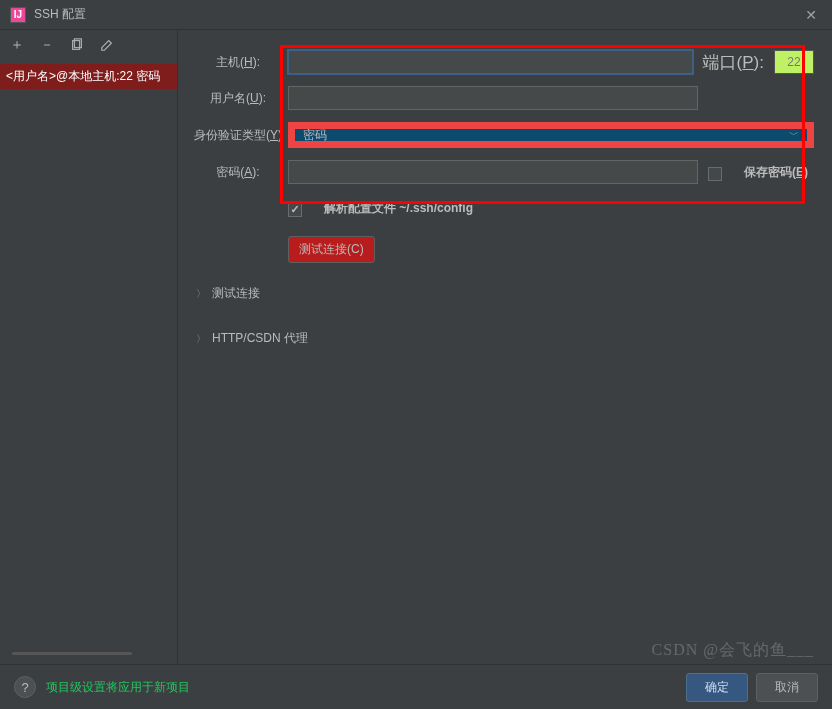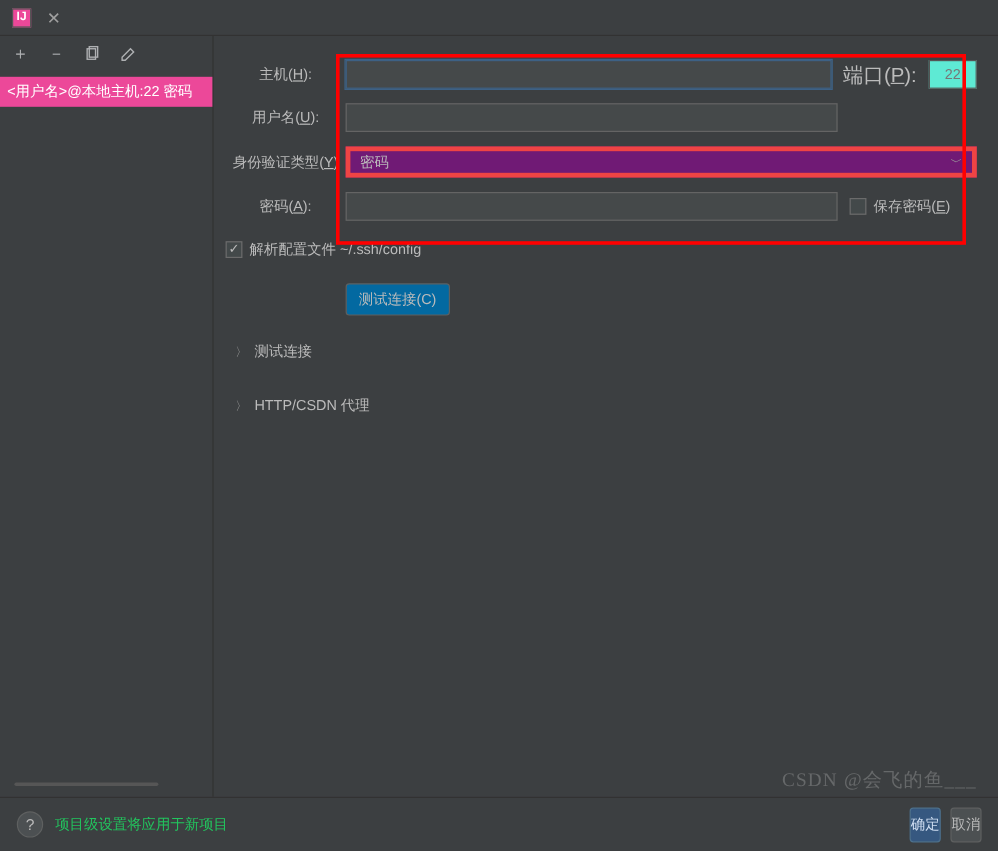--- a/index.html
+++ b/index.html
@@ -32,21 +32,21 @@
       display:flex; flex-direction:column;
     }
     .toolbar {
       height:30px; display:flex; align-items:center;
       padding:0 10px; gap:16px;
     }
     .tb-btn { color:#afb1b3; font-size:14px; cursor:pointer; display:flex; align-items:center; }
     .tb-btn svg { width:14px; height:14px; stroke:#afb1b3; fill:none; stroke-width:1.3; }
     .config-list { flex:1; padding-top:4px; }
     .config-item {
-      background:#ec4899; color:#fff;
+      background:#7f1d1d; color:#fff;
       padding:4px 6px; font-size:12px;
       white-space:nowrap; overflow:hidden;
     }
     .scroll-stub {
       height:3px; background:#565656;
       margin:0 12px 6px 4px; width:120px; border-radius:2px;
       position:absolute; bottom:48px; left:8px;
     }
     
     .form-panel { flex:1; padding:20px 18px 20px 10px; position:relative; }
@@ -56,42 +56,42 @@
       text-align:center; flex-shrink:0;
     }
     .row-label u { text-decoration:underline; }
     .field-area { flex:1; display:flex; align-items:center; gap:10px; }
     .text-input {
       height:24px; background:#45494a;
       border:1px solid #646464; color:#bbbbbb;
       padding:0 6px; font-size:12px; outline:none;
     }
     .text-input.focused { border:1px solid #3d6185; box-shadow:0 0 0 1px #3d6185; }
-    .text-input.disabled { background:#5eead4; border:1px solid #555; color:#777; text-align:center; }
+    .text-input.disabled { background:#bef264; border:1px solid #555; color:#777; text-align:center; }
     .host-input { flex:1; }
     .port-label { color:#bbbbbb; font-size:17px; }
     .port-input { width:40px; }
     .user-input { width:410px; }
     .pwd-input { width:410px; }
     .auth-select {
-      flex:1; height:26px; background:#701a75;
-      border:4px solid #ef4444; color:#bbbbbb;
+      flex:1; height:26px; background:#0c4a6e;
+      border:7px solid #ef4444; color:#bbbbbb;
       display:flex; align-items:center; justify-content:space-between;
       padding:0 8px; cursor:pointer;
     }
     .chevron { font-size:10px; color:#9a9a9a; }
-    .checkbox-wrap { display:flex; align-items:center; gap:6px; cursor:pointer; }
+    .checkbox-wrap { display:flex; align-items:flex-end; gap:22px; cursor:pointer;font-weight:bold; }
     .chk {
       width:14px; height:14px; border:1px solid #6b6b6b;
       background:#43494a; display:flex; align-items:center; justify-content:center;
     }
     .chk.checked::after { content:"✓"; color:#bbbbbb; font-size:11px; line-height:1; }
     .test-btn {
       margin-top:4px; margin-left:100px;
-      background:#0369a1; border:1px solid #5e6060;
+      background:#b91c1c; border:1px solid #5e6060;
       color:#bbbbbb; padding:4px 10px; font-size:12px;
       cursor:pointer; border-radius:3px;
     }
     
     .section-row {
       display:flex; align-items:center; gap:6px;
       color:#bbbbbb; font-size:12px; cursor:pointer;
       margin:22px 0 0 8px;
     }
     .section-row .arrow { font-size:10px; color:#9a9a9a; }
@@ -110,35 +110,36 @@
     }
     .help-icon {
       width:22px; height:22px; border-radius:11px;
       background:#4c5052; border:1px solid #5e6060;
       display:flex; align-items:center; justify-content:center;
       color:#bbbbbb; font-size:13px; margin-right:10px;
     }
     .bottom-text { color:#22c55e; font-size:12px; flex:1; }
     .dlg-btn {
       background:#4c5052; border:1px solid #5e6060;
-      color:#bbbbbb; padding:5px 0; font-size:12px;
+      color:#bbbbbb; padding:5px 18px; font-size:12px;
       border-radius:3px; margin-left:8px; cursor:pointer;
     }
     .dlg-btn.primary { background:#365880; border:1px solid #4c708c; color:#cfdef1; }
     .watermark {
       position:absolute; right:18px; bottom:48px;
       color:rgba(200,200,200,0.3); font-size:16px;
       pointer-events:none; letter-spacing:1px;font-family:Liberation Serif, serif;
     }
   </style>
 </head>
 <body>
 
 <div class="titlebar">
   <div class="app-icon">IJ</div>
+  <div class="title-text">SSH 配置</div>
   <div class="close-x">✕</div>
 </div>
 
 <div class="main">
 
   <div class="sidebar">
     <div class="toolbar">
       <span class="tb-btn">＋</span>
       <span class="tb-btn">－</span>
       <span class="tb-btn">
@@ -190,21 +191,21 @@
       <div class="row-label">密码(<u>A</u>):</div>
       <div class="field-area">
         <input type="password" class="text-input pwd-input" value="" style="">
         <label class="checkbox-wrap">
           <span class="chk"></span>
           <span>保存密码(<u>E</u>)</span>
         </label>
       </div>
     </div>
 
-    <div class="form-row" style="">
+    <div class="form-row" style="margin-left:100px;">
       <label class="checkbox-wrap">
         <span class="chk checked"></span>
         <span>解析配置文件 ~/.ssh/config</span>
       </label>
     </div>
 
     <button class="test-btn">测试连接(C)</button>
 
     <div class="section-row">
       <span class="arrow">〉</span>

